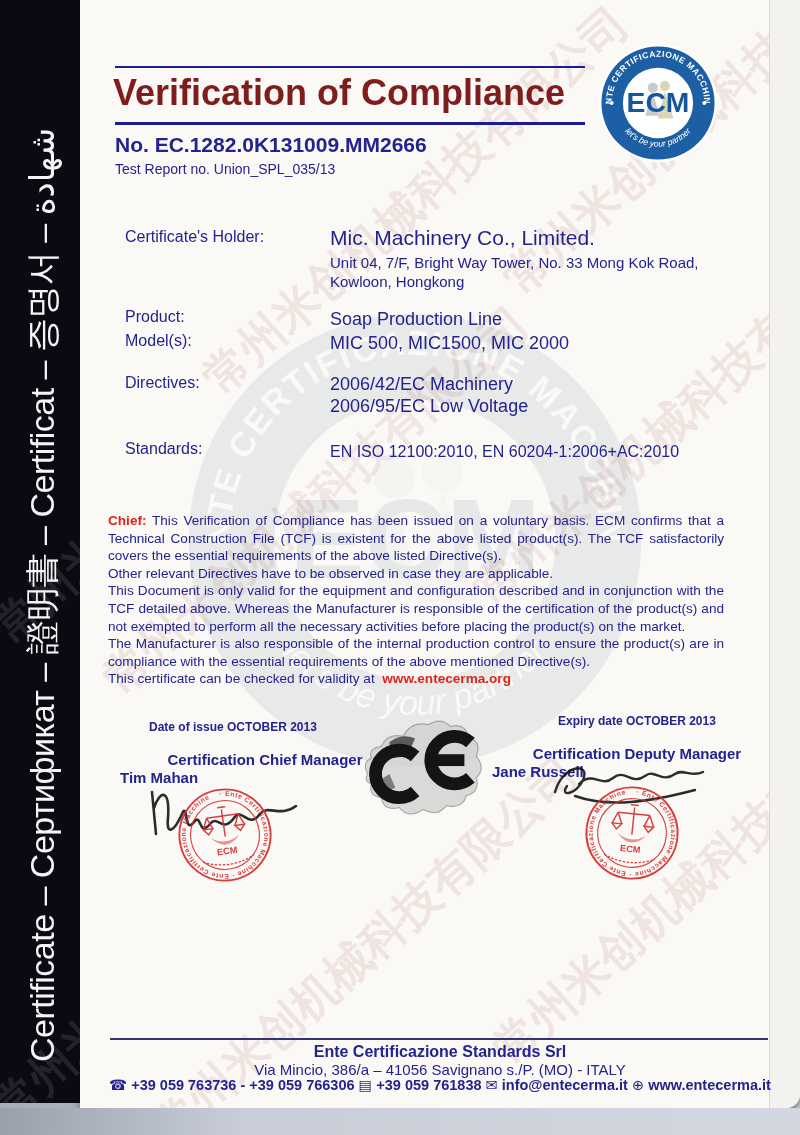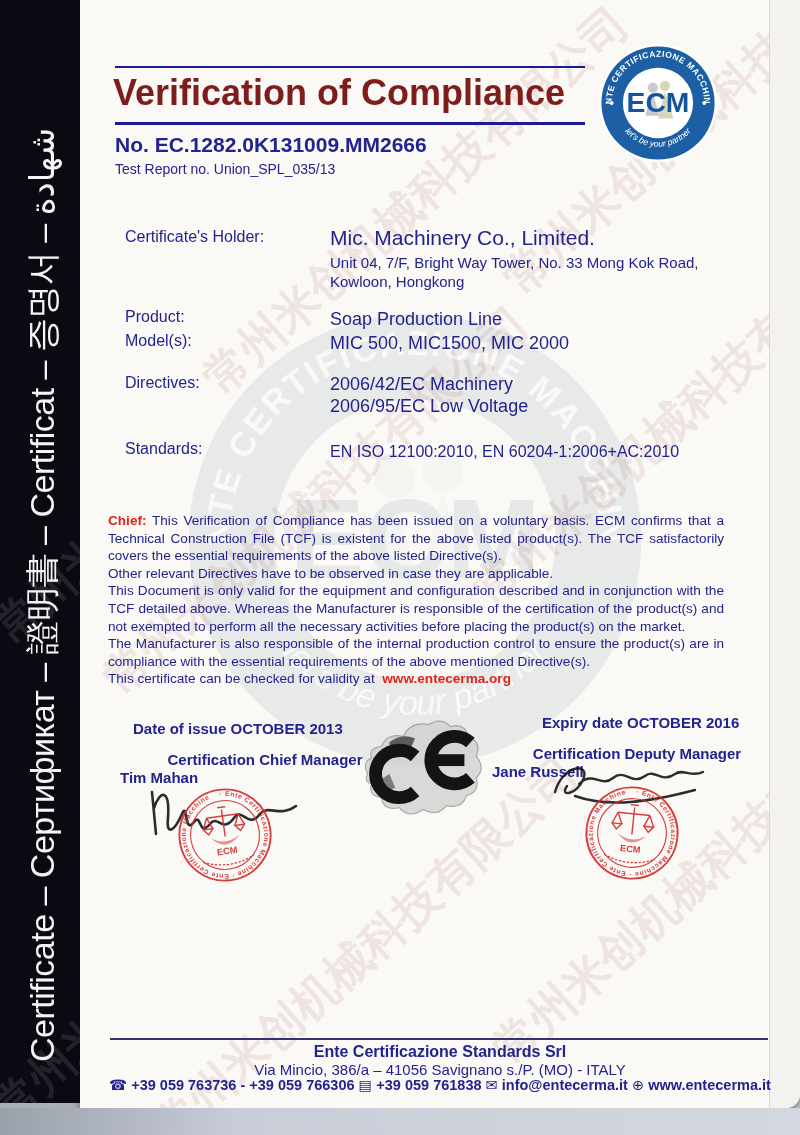--- a/index.html
+++ b/index.html
@@ -24,21 +24,21 @@
   .test-report{position:absolute;left:35px;top:161px;font-size:14px;font-weight:normal;color:#23238f;}
   .ecm-badge{position:absolute;left:518px;top:43px;width:120px;height:120px;}
   .lbl{position:absolute;left:45px;font-size:16px;color:#23238f;}
   .val{position:absolute;left:250px;font-size:18px;color:#23238f;}
   .val.big{font-size:21px;text-align:right;}
   .val.small{font-size:15px;}
   .remark{position:absolute;left:28px;top:512px;width:616px;font-size:13.6px;line-height:17.6px;
           color:#23238f;text-align:justify;}
   .remark .red{color:#e02318;font-weight:bold;}
   .remark .url{color:#e02318;font-weight:bold;}
-  .date-line{position:absolute;font-size:15px;font-weight:bold;color:#23238f;}
+  .date-line{position:absolute;font-size:12px;font-weight:bold;color:#23238f;margin-left:16px;}
   .sig-title{position:absolute;width:290px;text-align:center;font-size:15px;font-weight:bold;color:#23238f;}
   .sig-name{position:absolute;width:290px;text-align:left;font-size:15px;font-weight:bold;color:#23238f;}
   .sig-svg{position:absolute;}
   .stamp{position:absolute;width:96px;height:96px;opacity:.92;}
   .ce{position:absolute;left:258px;top:712px;width:158px;height:118px;}
   .footer-rule{position:absolute;left:30px;top:1038px;width:658px;height:2px;background:#333370;}
   .f-company{position:absolute;left:30px;top:1043px;width:660px;text-align:center;
              font-size:16px;font-weight:bold;color:#23238f;}
   .f-address{position:absolute;left:30px;top:1061px;width:660px;text-align:center;font-size:15px;color:#23238f;}
   .f-contact{position:absolute;left:10px;top:1077px;width:700px;text-align:center;font-size:14.5px;
@@ -135,21 +135,21 @@
 
     <div class="remark">
       <div><span class="red">Chief:</span> <span>This Verification of Compliance has been issued on a voluntary basis. ECM confirms that a Technical Construction File (TCF) is existent for the above listed product(s). The TCF satisfactorily covers the essential requirements of the above listed Directive(s).</span></div>
       <div>Other relevant Directives have to be observed in case they are applicable.</div>
       <div>This Document is only valid for the equipment and configuration described and in conjunction with the TCF detailed above. Whereas the Manufacturer is responsible of the certification of the product(s) and not exempted to perform all the necessary activities before placing the product(s) on the market.</div>
       <div>The Manufacturer is also responsible of the internal production control to ensure the product(s) are in compliance with the essential requirements of the above mentioned Directive(s).</div>
       <div><span>This certificate can be checked for validity at</span>&nbsp; <span class="url">www.entecerma.org</span></div>
     </div>
 
     <div class="date-line" style="left:53px;top:720px;">Date of issue OCTOBER 2013</div>
-    <div class="date-line" style="left:462px;top:714px;">Expiry date OCTOBER 2016</div>
+    <div class="date-line" style="left:462px;top:714px;">Expiry date OCTOBER 2013</div>
 
     <div class="sig-title" style="left:40px;top:751px;">Certification Chief Manager</div>
     <div class="sig-name" style="left:40px;top:769px;">Tim Mahan</div>
     <div class="sig-title" style="left:412px;top:745px;">Certification Deputy Manager</div>
     <div class="sig-name" style="left:412px;top:763px;">Jane Russell</div>
 
     <div class="ce">
       <svg viewBox="0 0 160 118" width="158" height="118">
         <path d="M30 62 Q24 50 34 46 Q30 36 44 34 Q50 20 66 24 Q74 8 92 12 Q104 4 114 14 Q128 10 132 24 Q146 30 140 44 Q150 56 140 66 Q144 80 130 84 Q126 98 110 94 Q100 106 86 98 Q72 108 62 96 Q46 100 44 86 Q30 84 34 72 Q26 70 30 62 Z" fill="#cfcfcf" stroke="#8f8f8f" stroke-width="1.2" opacity=".75"></path>
         <path d="M52 30 Q64 20 78 26 L70 44 L54 46 Z" fill="#3c3c3c" opacity=".8"></path>

